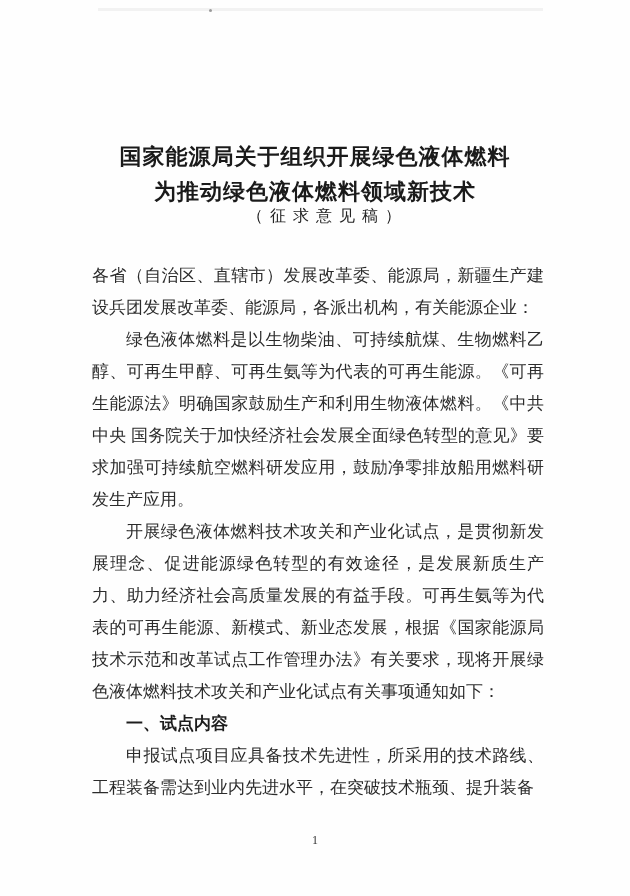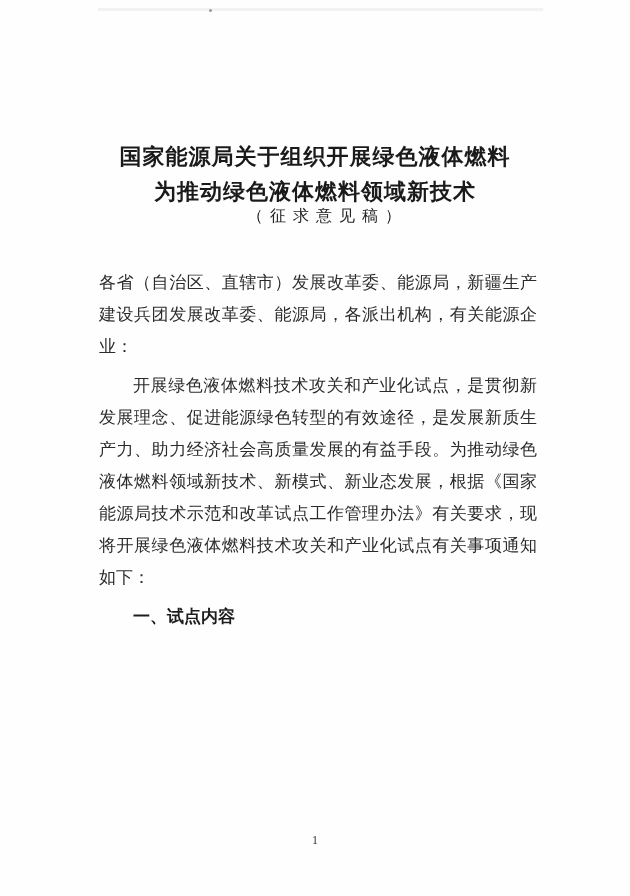--- a/index.html
+++ b/index.html
@@ -63,21 +63,21 @@
     top: 260px;
     left: 92px;
     width: 452px;
     font-size: 17px;
     line-height: 32px;
     color: #2b2b2b;
     text-align: justify;
     text-justify: inter-ideograph;
   }
   .content p {
-    margin: 7px;
+    margin: 0;
     padding: 0;
   }
   .indent {
     text-indent: 2em;
   }
   .section-heading {
     text-indent: 2em;
     font-weight: bold;
     color: #1d1d1d;
     font-family: Liberation Serif, serif;
@@ -102,19 +102,21 @@
 
   <div class="title-block">
     <div class="title-line">国家能源局关于组织开展绿色液体燃料</div>
     <div class="title-line">为推动绿色液体燃料领域新技术</div>
   </div>
 
   <div class="subtitle">（征求意见稿）</div>
 
   <div class="content">
     <p class="salutation">各省（自治区、直辖市）发展改革委、能源局，新疆生产建设兵团发展改革委、能源局，各派出机构，有关能源企业：</p>
-    <p class="indent">开展绿色液体燃料技术攻关和产业化试点，是贯彻新发展理念、促进能源绿色转型的有效途径，是发展新质生产力、助力经济社会高质量发展的有益手段。为推动绿色液体燃料领域新技术、新模式、新业态发展，根据《国家能源局技术示范和改革试点工作管理办法》有关要求，现将开展绿色液体燃料技术攻关和产业化试点有关事项通知如下：</p>
+    <p class="indent">绿色液体燃料是以生物柴油、可持续航煤、生物燃料乙醇、可再生甲醇、可再生氨等为代表的可再生能源。《可再生能源法》明确国家鼓励生产和利用生物液体燃料。《中共中央 国务院关于加快经济社会发展全面绿色转型的意见》要求加强可持续航空燃料研发应用，鼓励净零排放船用燃料研发生产应用。</p>
+    <p class="indent">开展绿色液体燃料技术攻关和产业化试点，是贯彻新发展理念、促进能源绿色转型的有效途径，是发展新质生产力、助力经济社会高质量发展的有益手段。可再生氨等为代表的可再生能源、新模式、新业态发展，根据《国家能源局技术示范和改革试点工作管理办法》有关要求，现将开展绿色液体燃料技术攻关和产业化试点有关事项通知如下：</p>
     <p class="section-heading">一、试点内容</p>
+    <p class="indent">申报试点项目应具备技术先进性，所采用的技术路线、工程装备需达到业内先进水平，在突破技术瓶颈、提升装备</p>
   </div>
 
   <div class="page-number">1</div>
 
 </div>
 
 </body></html>

